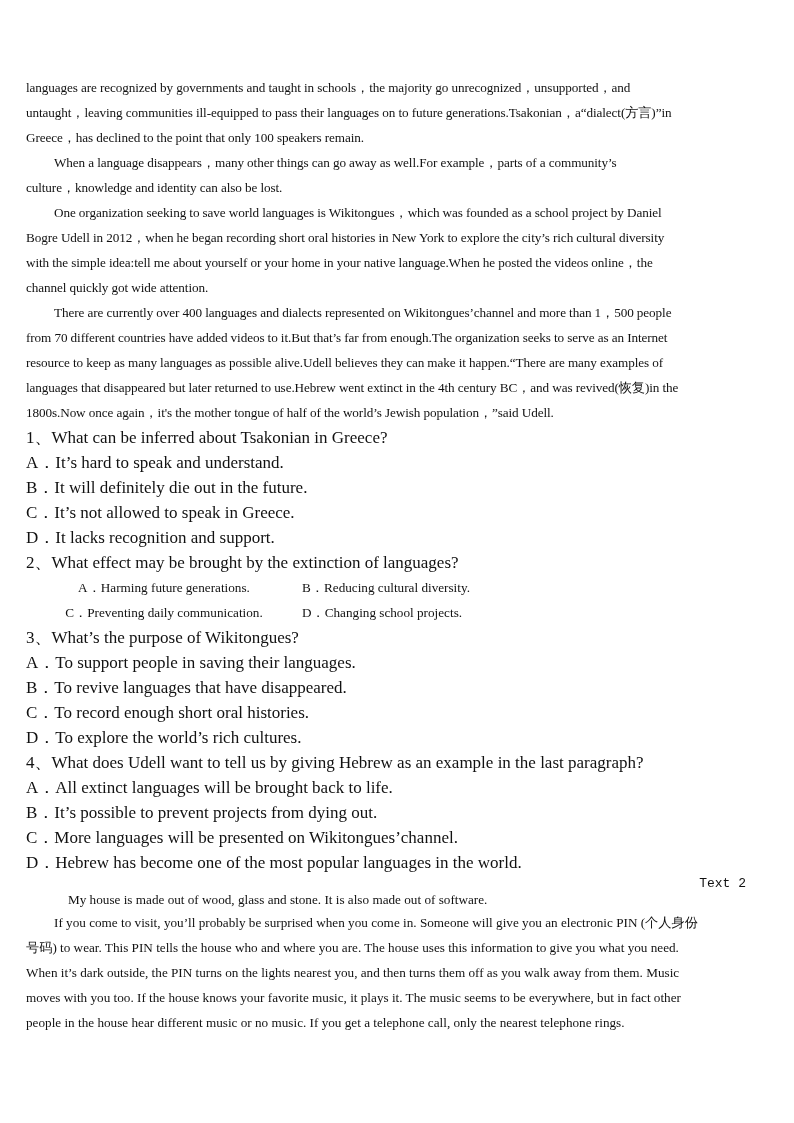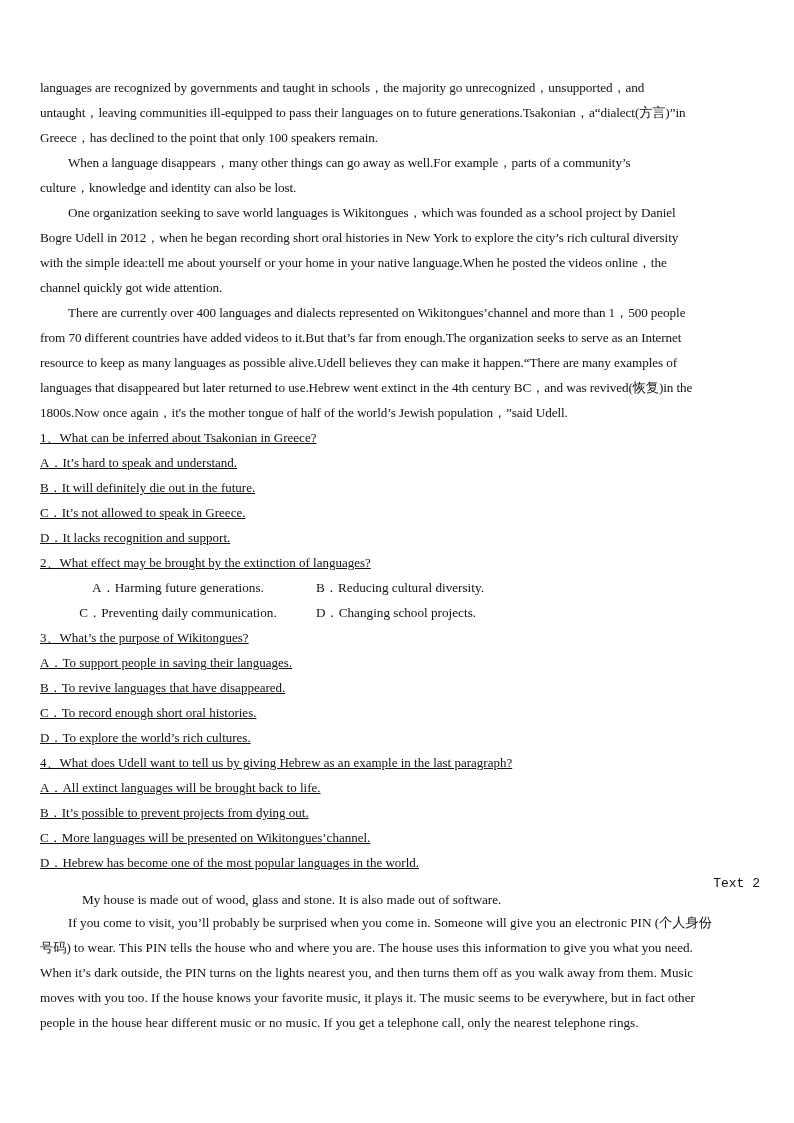--- a/index.html
+++ b/index.html
@@ -1,27 +1,27 @@
 <!DOCTYPE html>
 <html><head>
   <meta charset="utf-8">
   <style>
     html, body { margin: 0; padding: 0; background: #ffffff; }
     body {
       width: 794px; height: 1123px; position: relative; overflow: hidden;
       font-family: "Liberation Serif", "DejaVu Serif", serif;
       color: #111111;
     }
-    .page { position: absolute; left: 40px; top: 75px; width: 720px; }
+    .page { position: absolute; left: 26px; top: 75px; width: 720px; }
     .line {
       font-size: 13.2px; line-height: 25px; height: 25px;
       white-space: nowrap; letter-spacing: -0.1px;
     }
     .indent { padding-left: 28px; }
-    .q-line { font-size: 13px; line-height: 25px; height: 25px; white-space: nowrap; text-decoration: underline; }
+    .q-line { font-size: 17px; line-height: 25px; height: 25px; white-space: nowrap; }
     .opt-row { display: flex; font-size: 13.2px; line-height: 25px; height: 25px; white-space: nowrap; text-align: center; }
     .opt-col { width: 276px; }
     .title-2 {
       font-family: "Liberation Mono", "DejaVu Sans Mono", monospace;
       font-size: 13px; text-align: right; line-height: 15px; height: 15px;
       width: 720px; margin-top: 1px;
     }
     .t2-first { font-size: 13.2px; line-height: 17px; height: 19px; padding-left: 42px; white-space: nowrap; }
     .t2-line { font-size: 13.2px; line-height: 25px; height: 25px; white-space: nowrap; }
   </style>

